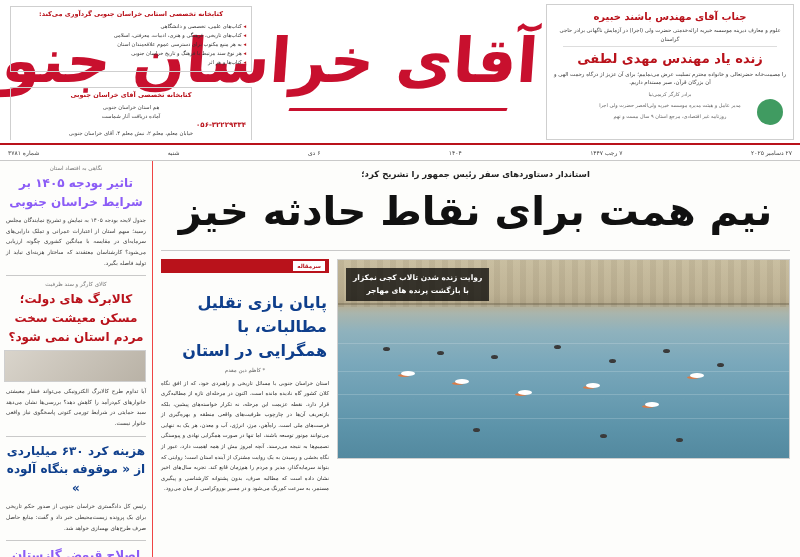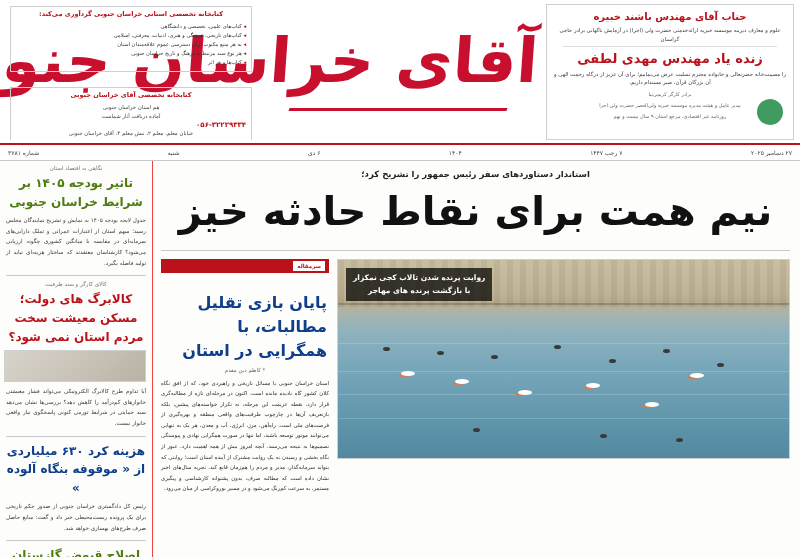--- a/index.html
+++ b/index.html
@@ -326,21 +326,21 @@
   }
   .side-rule {
     border-top: 1px solid #c9c9c9;
     margin: 6px 0 5px;
   }
   .side-title {
     font-size: 12px;
     font-weight: bold;
     line-height: 1.55;
     text-align: center;
-    color: #4d7c0f;
+    color: #8b5cf6;
     margin-bottom: 4px;
   }
   .side-title.red { color: #b9121b; }
   .side-title.blue { color: #0f3f8c; }
   .side-sub {
     font-size: 5.6px;
     line-height: 1.9;
     color: #3a3a3a;
     text-align: justify;
   }
@@ -432,21 +432,21 @@
             <div class="bird dark" style="top:48%; left:34%"></div>
             <div class="bird dark" style="top:43%; left:48%"></div>
             <div class="bird dark" style="top:50%; left:60%"></div>
             <div class="bird dark" style="top:45%; left:72%"></div>
             <div class="bird dark" style="top:52%; left:84%"></div>
             <div class="bird dark" style="top:85%; left:30%"></div>
             <div class="bird dark" style="top:88%; left:58%"></div>
             <div class="bird dark" style="top:90%; left:75%"></div>
           </div>
           <div class="photo-caption">
-            <span class="l2">روایت پرنده شدن تالاب کجی نمکزار</span>
+            <span class="l2">روایت زنده شدن تالاب کجی نمکزار</span>
             <span class="l2">با بازگشت پرنده های مهاجر</span>
           </div>
         </div>
 
         <div class="mini-col">
           <div class="mini-flag">
             <span class="tag">سرمقاله</span>
           </div>
           <div class="mini-title">پایان بازی تقلیل مطالبات، با همگرایی در استان</div>
           <div class="mini-byline">* کاظم دین مقدم</div>

